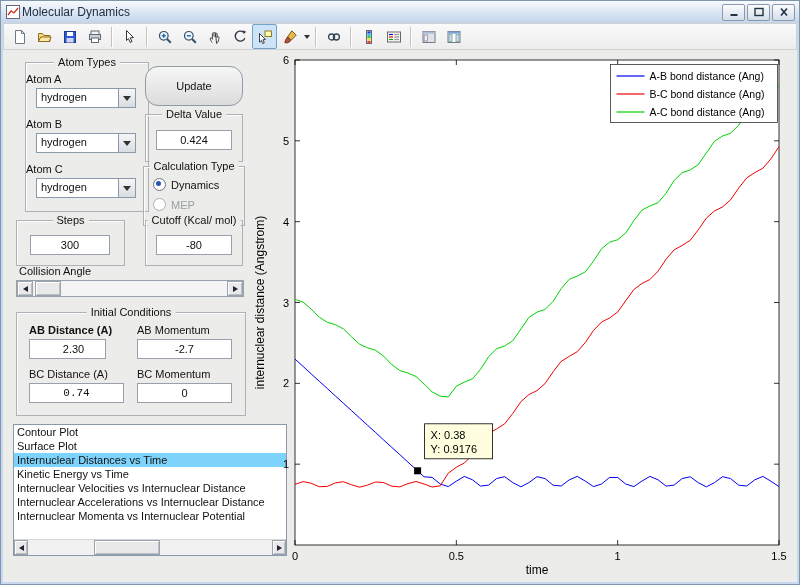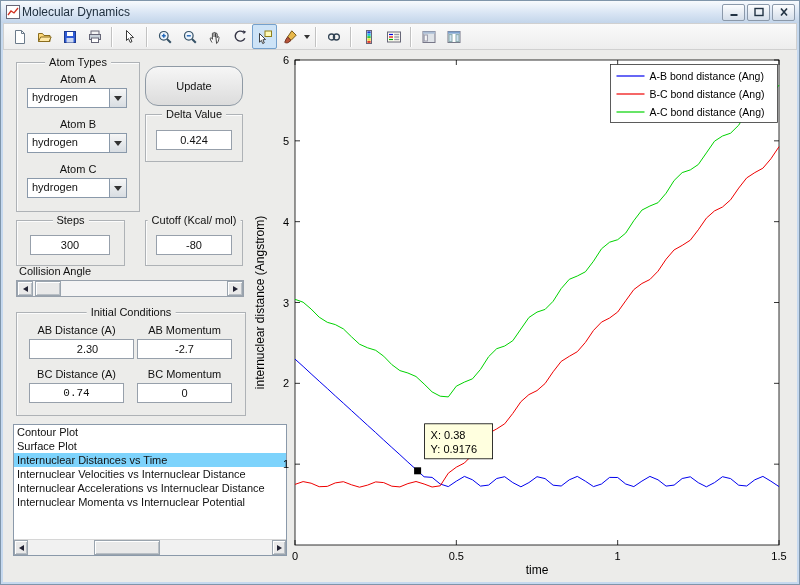--- a/index.html
+++ b/index.html
@@ -23,21 +23,21 @@
   .tool svg{display:block;}
   .tool.active{background:#cde3f7;border-color:#74a0cc;}
   .tool-caret{width:9px;height:23px;display:flex;align-items:center;justify-content:center;}
   .tool-caret span{border-left:3px solid transparent;border-right:3px solid transparent;border-top:4px solid #333;}
   .tsep{width:1px;height:20px;background:#c2c2c2;border-right:1px solid #fff;margin:0 4px;flex:0 0 auto;}
   
   .content{position:absolute;left:2px;right:2px;top:49px;bottom:2px;background:#ececea;}
   .panel{position:absolute;border:1px solid #aeb2b6;box-shadow:inset 1px 1px 0 rgba(255,255,255,.85);}
   .ptitle{position:absolute;top:-7px;left:50%;transform:translateX(-50%);background:#ececea;
     padding:0 4px;white-space:nowrap;}
-  .clabel{position:absolute;text-align:center;white-space:nowrap;}
+  .clabel{position:absolute;text-align:left;white-space:nowrap;}
   .tfield{position:absolute;background:#fff;border:1px solid #97a0ab;box-sizing:border-box;
     height:20px;line-height:18px;text-align:center;}
   
   .combo{position:absolute;height:20px;background:#fff;border:1px solid #8a99aa;box-sizing:border-box;}
   .combo .val{position:absolute;left:4px;top:2px;right:18px;overflow:hidden;white-space:nowrap;}
   .combo .cbtn{position:absolute;right:0;top:0;bottom:0;width:16px;border-left:1px solid #8a99aa;
     background:linear-gradient(#f6f6f6,#d8dde2);display:flex;align-items:center;justify-content:center;}
   .combo .cbtn i{border-left:4px solid transparent;border-right:4px solid transparent;border-top:5px solid #333;}
   
   .pushbtn{position:absolute;background:linear-gradient(#f6f6f6,#dcdcdc);border:1px solid #8f9aa5;
@@ -216,21 +216,21 @@
           <rect x="2" y="2.5" width="12" height="11" fill="#fff" stroke="#778"></rect>
           <rect x="2" y="2.5" width="12" height="2.2" fill="#7da2ce"></rect>
           <rect x="3" y="5.6" width="3" height="7" fill="#cfe0f2" stroke="#8aa"></rect>
           <rect x="10" y="5.6" width="3" height="7" fill="#cfe0f2" stroke="#8aa"></rect>
         </svg>
       </span>
   </div>
 
   <div class="content">
 
-    <div class="panel" style="left:13px;top:12px;width:122px;height:148px;">
+    <div class="panel" style="left:22px;top:12px;width:122px;height:148px;">
       <span class="ptitle">Atom Types</span>
       <span class="clabel" style="left:0;right:0;top:10px;">Atom A</span>
       <div class="combo" style="left:10px;top:25px;width:100px;">
         <span class="val">hydrogen</span>
         <span class="cbtn">
             <i></i>
           </span>
       </div>
       <span class="clabel" style="left:0;right:0;top:55px;">Atom B</span>
       <div class="combo" style="left:10px;top:70px;width:100px;">
@@ -250,20 +250,31 @@
 
     <div class="pushbtn" style="left:142px;top:16px;width:96px;height:38px;">
       <span>Update</span>
     </div>
 
     <div class="panel" style="left:142px;top:64px;width:96px;height:46px;">
       <span class="ptitle">Delta Value</span>
       <div class="tfield" style="left:10px;top:15px;width:76px;">0.424</div>
     </div>
 
+    <div class="panel" style="left:140px;top:116px;width:100px;height:58px;">
+      <span class="ptitle">Calculation Type</span>
+      <div class="radio-row" style="left:9px;top:11px;">
+        <span class="radio checked"></span>
+        <span class="rlabel">Dynamics</span>
+      </div>
+      <div class="radio-row disabled" style="left:9px;top:31px;">
+        <span class="radio"></span>
+        <span class="rlabel">MEP</span>
+      </div>
+    </div>
 
     <div class="panel" style="left:13px;top:170px;width:107px;height:44px;">
       <span class="ptitle">Steps</span>
       <div class="tfield" style="left:13px;top:14px;width:80px;">300</div>
     </div>
 
     <div class="panel" style="left:142px;top:170px;width:96px;height:44px;">
       <span class="ptitle">Cutoff (Kcal/ mol)</span>
       <div class="tfield" style="left:10px;top:14px;width:76px;">-80</div>
     </div>
@@ -274,34 +285,35 @@
           <span class="tri-l"></span>
         </div>
       <div class="s-thumb raised" style="left:18px;width:26px;"></div>
       <div class="s-btn raised" style="right:0;">
           <span class="tri-r"></span>
         </div>
     </div>
 
     <div class="panel" style="left:13px;top:262px;width:228px;height:102px;">
       <span class="ptitle">Initial Conditions</span>
-      <span class="clabel" style="left:12px;top:11px;width:95px;">AB Distance (A)</span>
+      <span class="clabel" style="left:12px;top:11px;width:95px;font-weight:bold;">AB Distance (A)</span>
       <span class="clabel" style="left:120px;top:11px;width:95px;">AB Momentum</span>
-      <div class="tfield" style="left:12px;top:26px;width:105px;padding-left:12px;">2.30</div>
+      <div class="tfield" style="left:12px;top:26px;width:77px;padding-left:12px;">2.30</div>
       <div class="tfield" style="left:120px;top:26px;width:95px;">-2.7</div>
       <span class="clabel" style="left:12px;top:55px;width:95px;">BC Distance (A)</span>
       <span class="clabel" style="left:120px;top:55px;width:95px;">BC Momentum</span>
       <div class="tfield" style="left:12px;top:70px;width:95px;font-family:Liberation Mono, monospace;">0.74</div>
       <div class="tfield" style="left:120px;top:70px;width:95px;">0</div>
     </div>
 
     <div class="listbox" style="left:10px;top:374px;width:274px;height:132px;">
       <div class="list-item">Contour Plot</div>
       <div class="list-item">Surface Plot</div>
       <div class="list-item selected">Internuclear Distances vs Time</div>
+      <div class="list-item">Kinetic Energy vs Time</div>
       <div class="list-item">Internuclear Velocities vs Internuclear Distance</div>
       <div class="list-item">Internuclear Accelerations vs Internuclear Distance</div>
       <div class="list-item">Internuclear Momenta vs Internuclear Potential</div>
       <div class="hscroll">
         <div class="s-btn raised" style="left:0;width:14px;">
             <span class="tri-l"></span>
           </div>
         <div class="s-thumb raised" style="left:80px;width:66px;"></div>
         <div class="s-btn raised" style="right:0;width:14px;">
             <span class="tri-r"></span>

